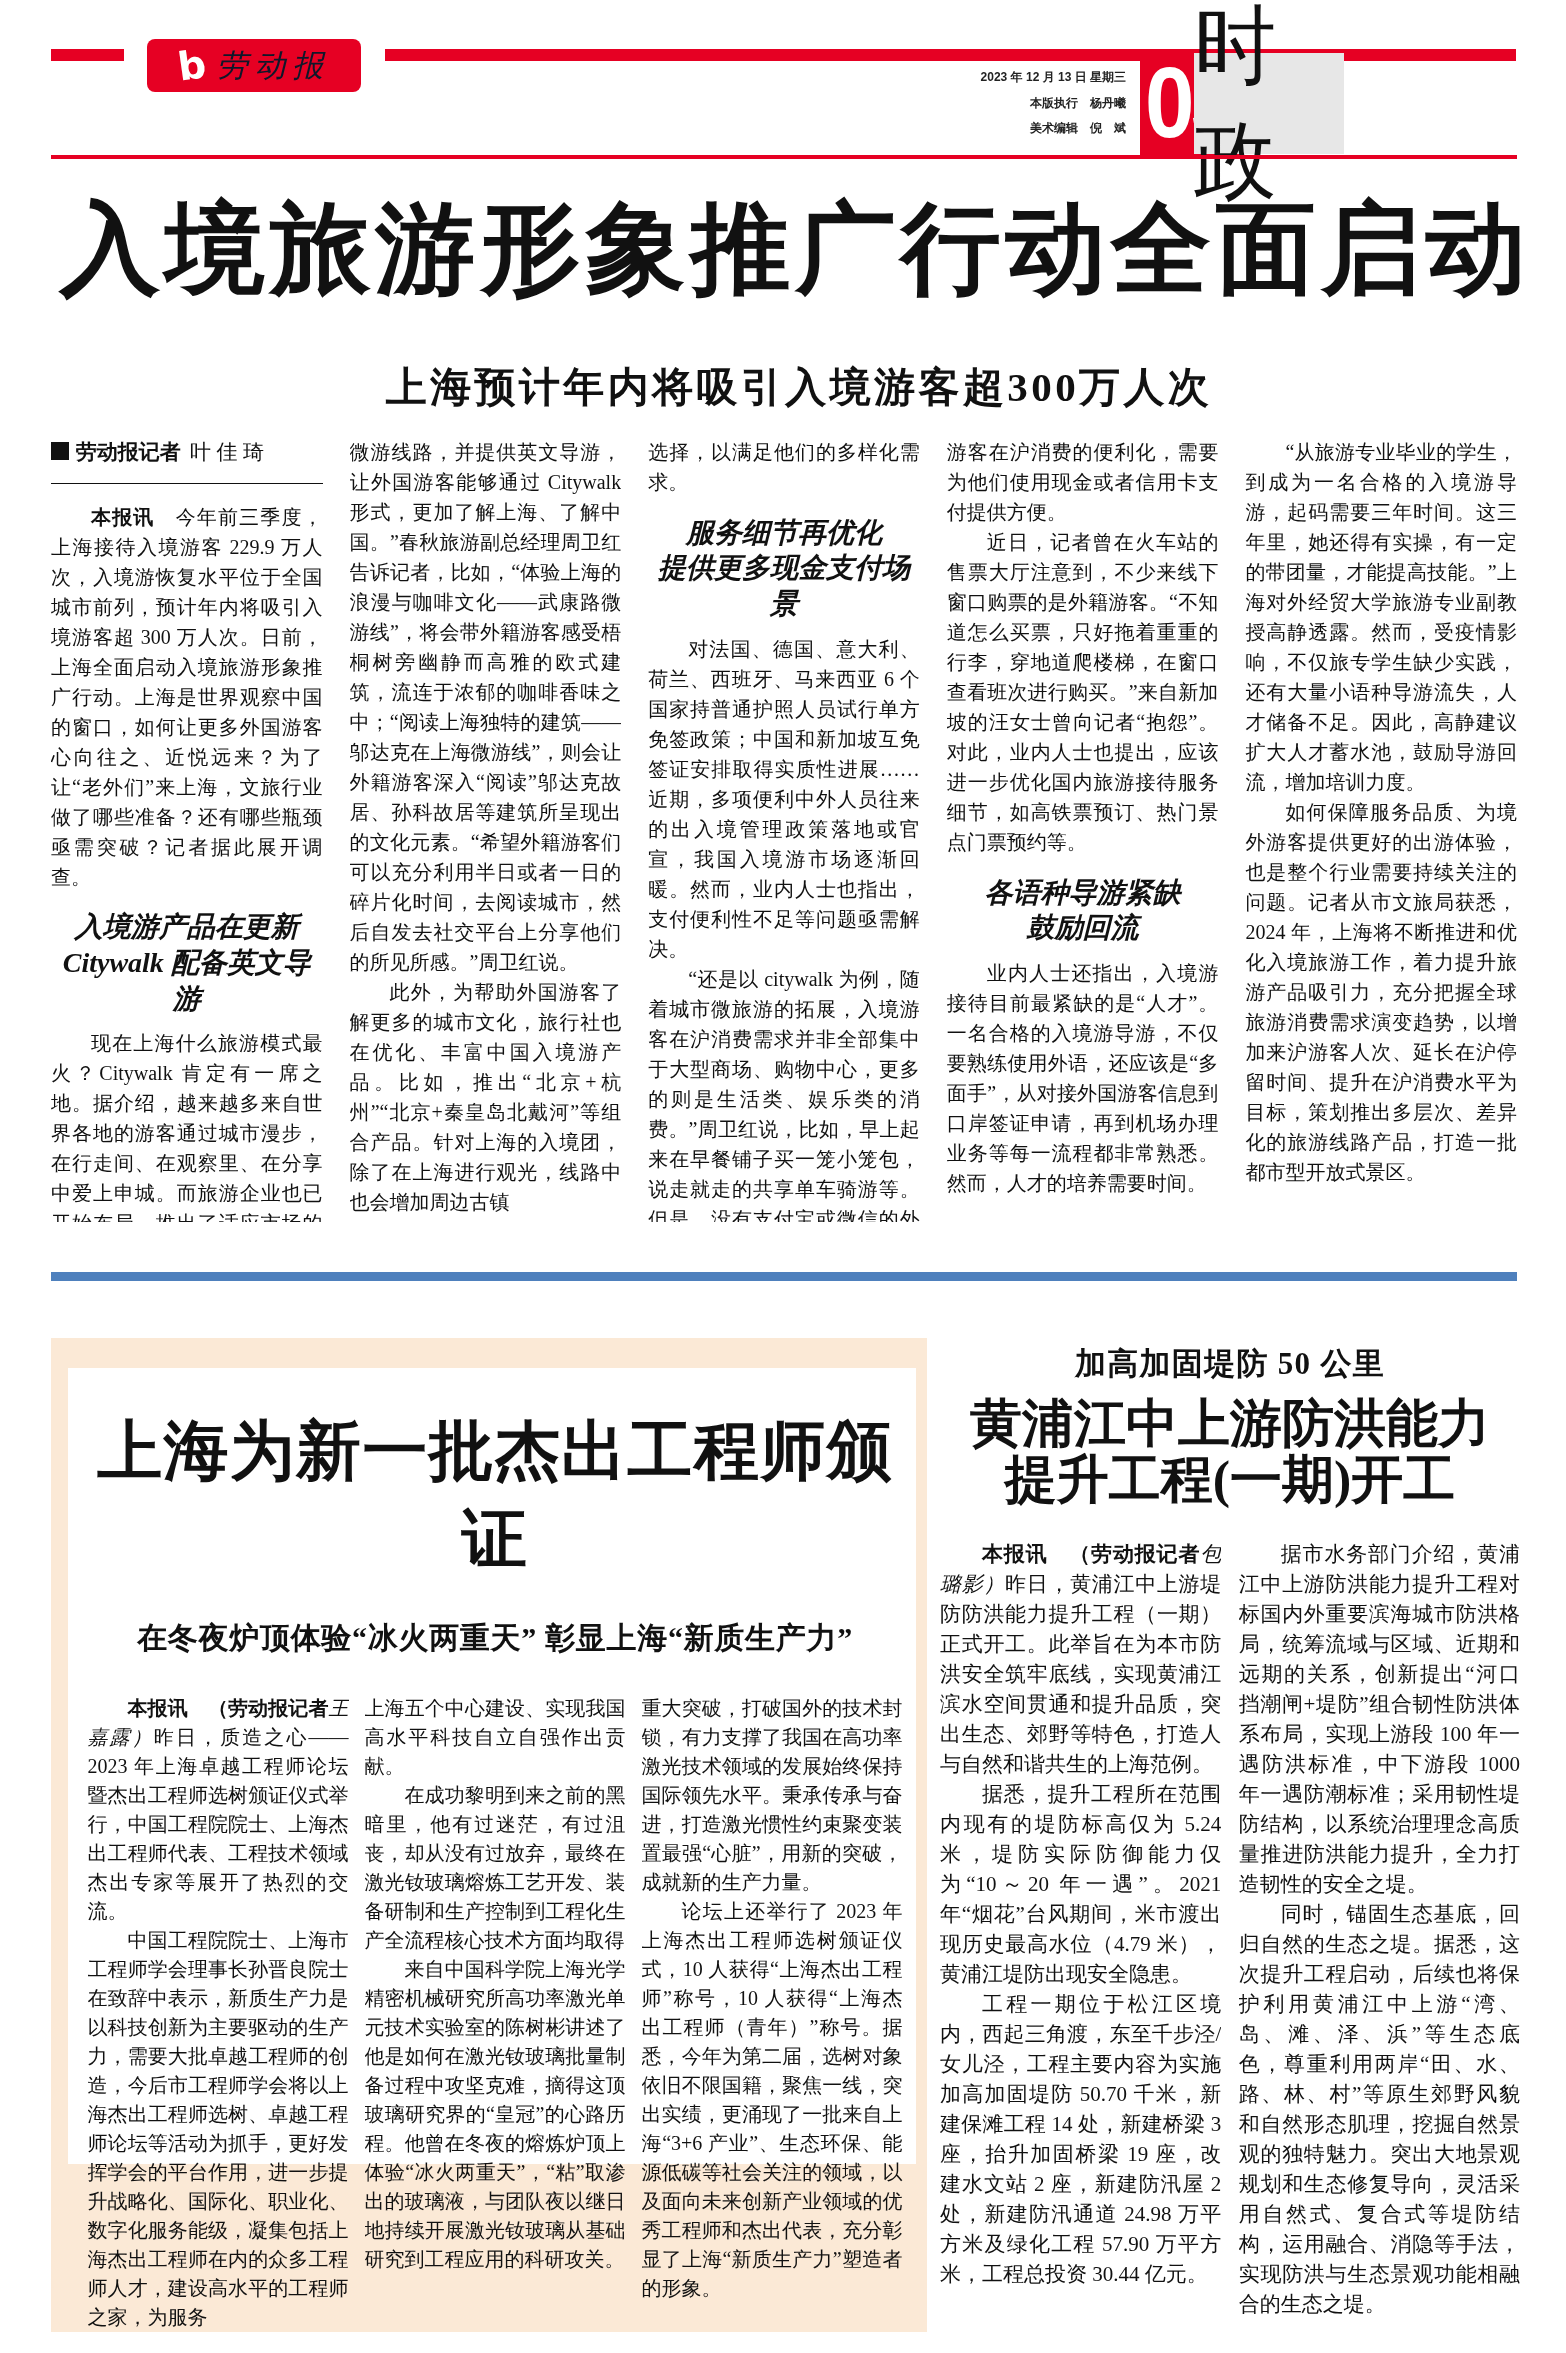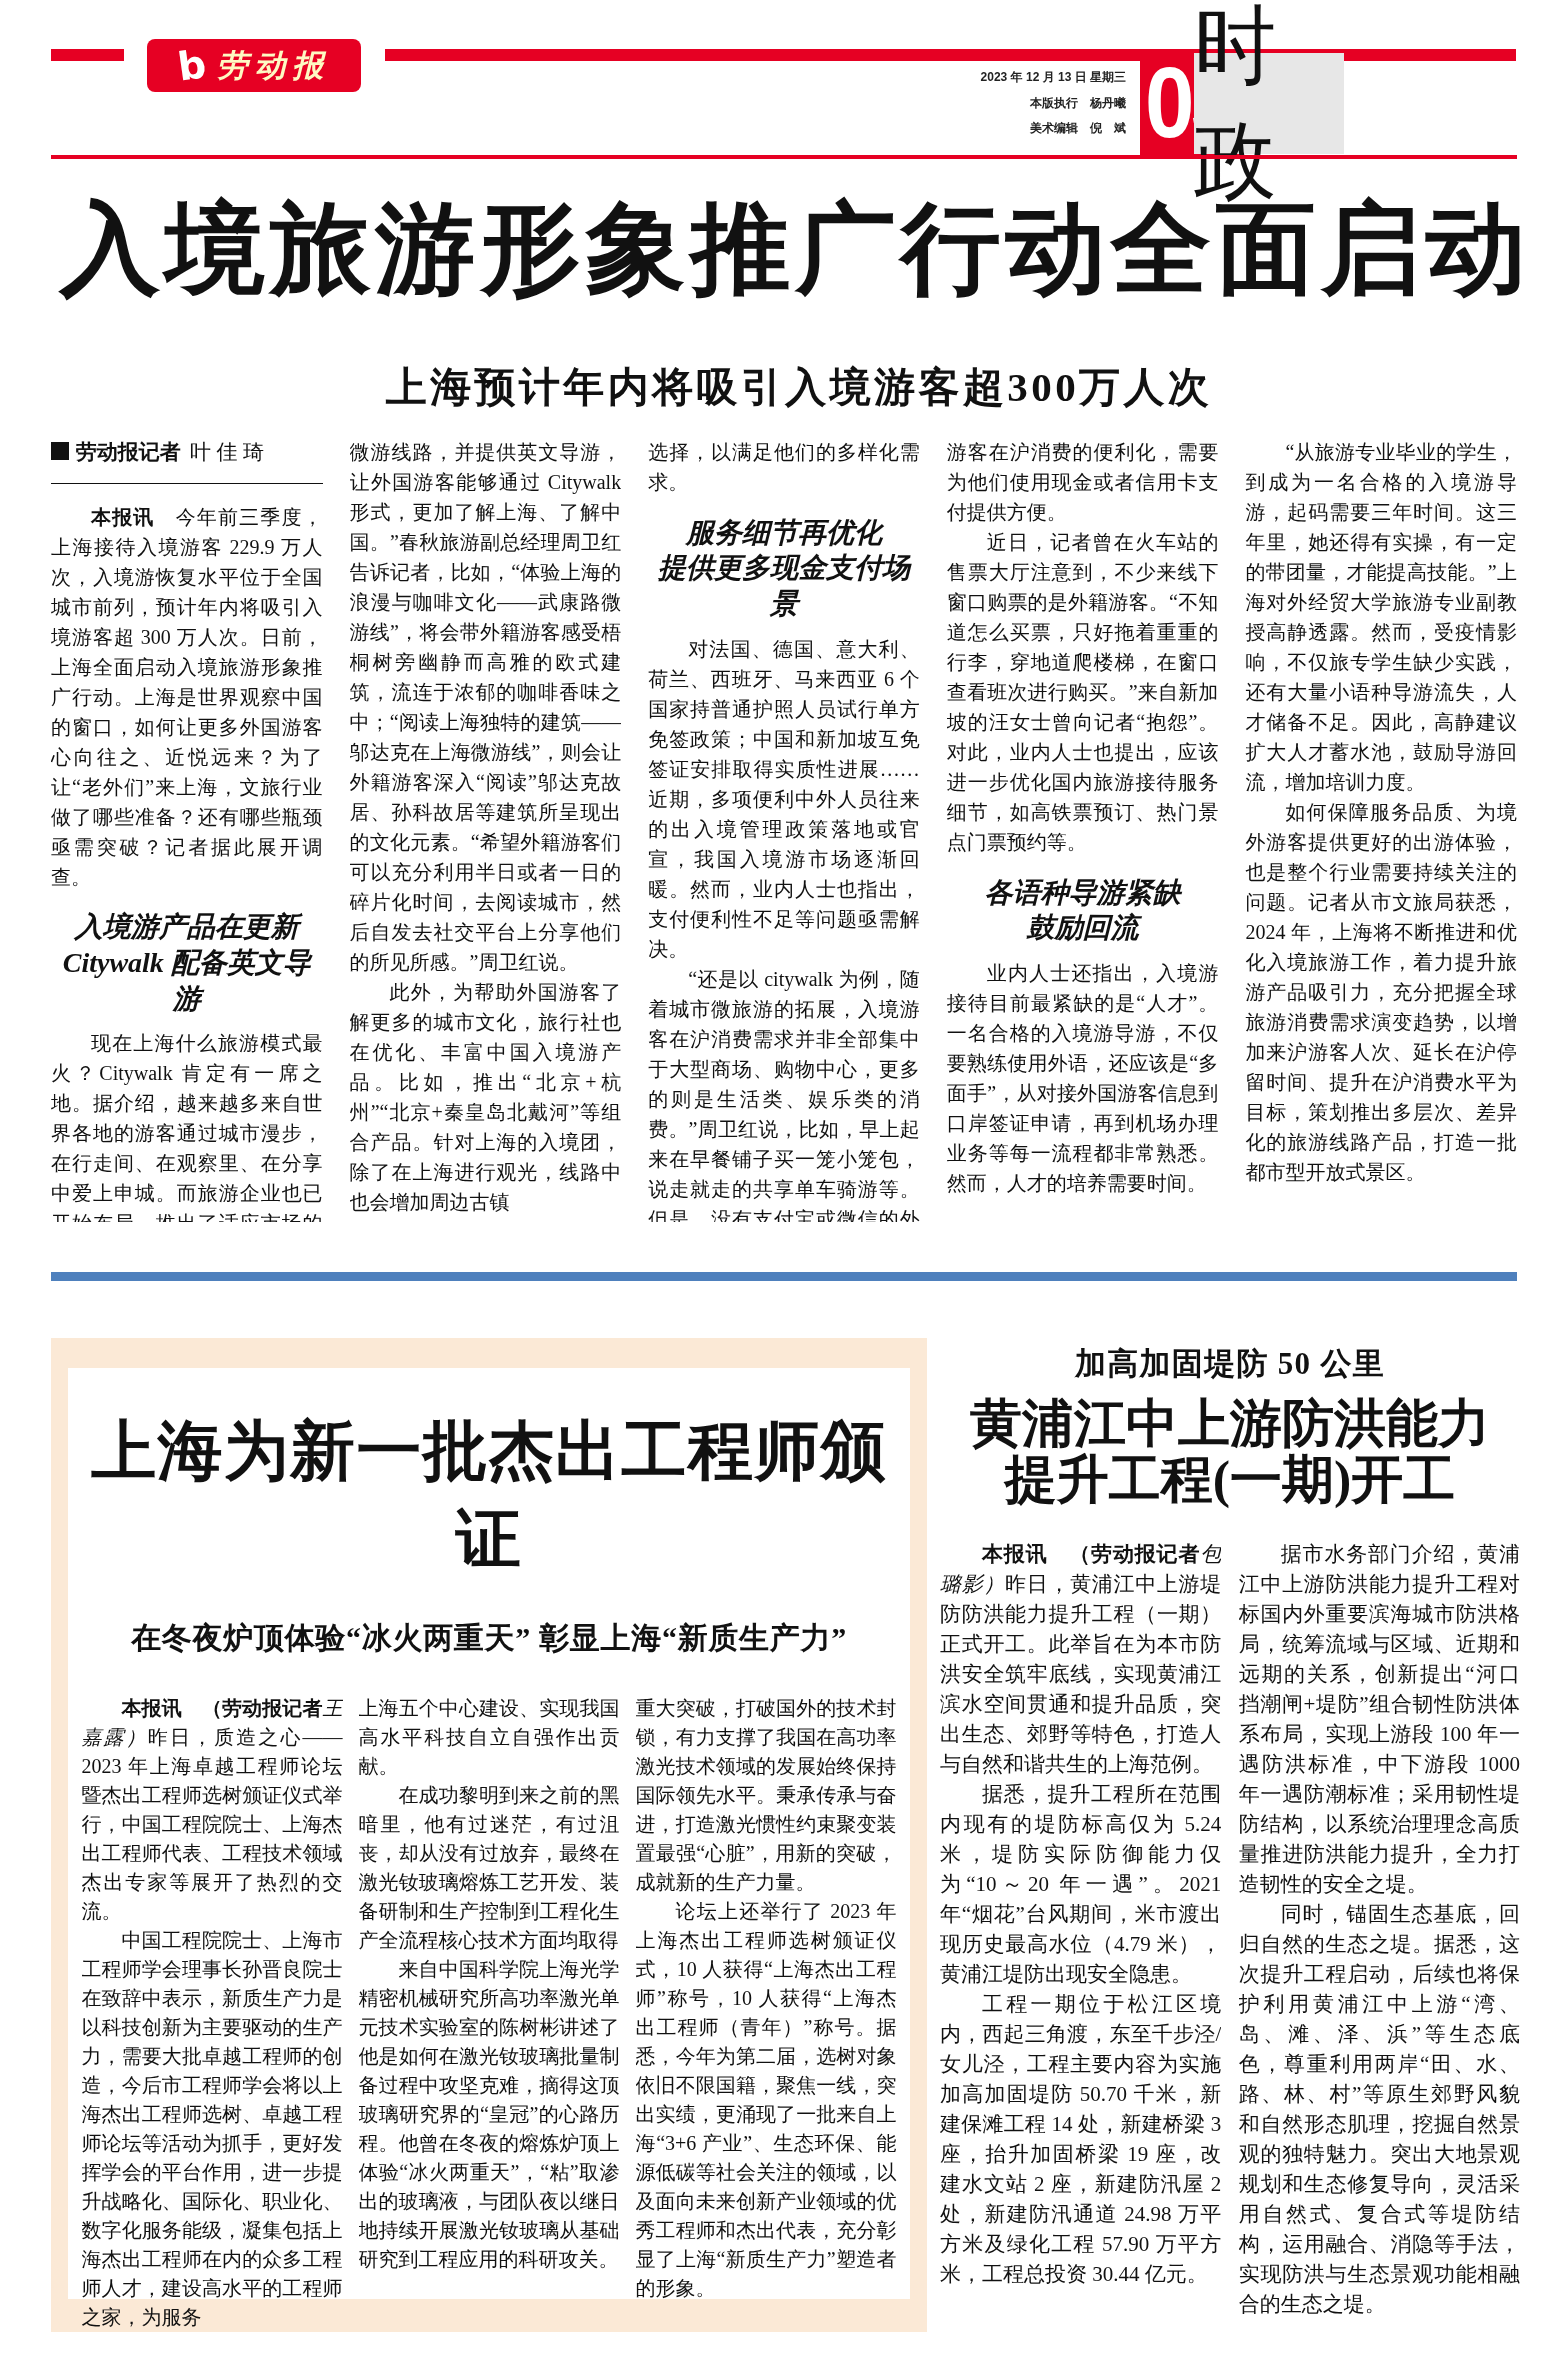--- a/index.html
+++ b/index.html
@@ -8,21 +8,21 @@
   html,body{margin:0;padding:0;background:#ffffff;}
   .page{position:relative;width:1567px;height:2354px;background:#fff;overflow:hidden;
         font-family:"Liberation Serif","DejaVu Serif",serif;color:var(--ink);}
   
   .topbar-stub{position:absolute;left:51px;top:49px;width:73px;height:11.5px;background:var(--red);}
   .topbar-main{position:absolute;left:385px;top:49px;width:1131px;height:11.5px;background:var(--red);}
   .logo-box{position:absolute;left:147px;top:39px;width:214px;height:53px;background:var(--red);
             border-radius:8px;display:flex;align-items:center;justify-content:center;gap:10.8px;}
   .logo-mark{font-family:"DejaVu Sans","Liberation Sans",sans-serif;font-weight:bold;font-size:39px;
              color:#fff;transform:rotate(-8deg);line-height:1;}
-  .logo-title{color:#fef9c3;font-weight:bold;font-style:italic;font-size:31px;letter-spacing:6.7px;
+  .logo-title{color:#0f172a;font-weight:normal;font-style:italic;font-size:31px;letter-spacing:6.7px;
               font-family:"Liberation Serif",serif;}
   .dateblock{position:absolute;top:65px;right:441px;text-align:right;
              font-family:"Liberation Sans","DejaVu Sans",sans-serif;font-weight:bold;
              font-size:12px;line-height:25.6px;color:#222;}
   .pagenum{position:absolute;left:1140px;top:49px;width:102px;height:106px;background:var(--red);
            display:flex;align-items:center;justify-content:center;}
   .pagenum span{color:#fff;font-family:"Liberation Sans","DejaVu Sans",sans-serif;
                 font-weight:bold;font-size:89px;letter-spacing:-3.4px;transform:scaleY(1.12);}
   .section-box{position:absolute;left:1194px;top:53px;width:150px;height:101px;background:var(--gray);
                display:flex;align-items:center;justify-content:center;}
@@ -48,21 +48,21 @@
   .byline b{font-weight:bold;}
   .byline .sq{display:inline-block;width:18px;height:18px;background:#111;margin-right:6.7px;
               vertical-align:-1.3px;}
   .byline .bname{letter-spacing:5.4px;margin-left:9.4px;}
   .main-cols{position:absolute;left:51px;top:437px;width:1466px;height:785px;gap:27px;
              font-size:20px;line-height:30px;}
   
   .divider-blue{position:absolute;left:51px;top:1272px;width:1466px;height:9.4px;background:var(--blue);}
   
   .eng-panel{position:absolute;left:51px;top:1338px;width:876px;height:994px;background:var(--peach);}
-  .eng-inner{position:absolute;left:17px;top:30px;width:842px;height:931px;background:#fff;}
+  .eng-inner{position:absolute;left:17px;top:30px;width:842px;height:796px;background:#fff;padding-left:6px;}
   .eng-headline{margin:39px 0 0;text-align:center;font-size:65px;font-weight:bold;letter-spacing:1.3px;}
   .eng-subheadline{margin:35px 0 0;text-align:center;font-size:30px;font-weight:bold;letter-spacing:0.7px;}
   .eng-cols{margin:35px 13.5px 0;height:708px;gap:16px;font-size:20px;line-height:29px;}
   
   .flood{position:absolute;left:940px;top:1338px;width:580px;}
   .flood-kicker{margin:5.4px 0 0;text-align:center;font-size:31px;font-weight:bold;letter-spacing:1.3px;}
   .flood-headline{margin:10.8px 0 0;text-align:center;font-size:52px;font-weight:bold;line-height:1.08;}
   .flood-cols{margin-top:30px;height:805px;gap:17.5px;font-size:21px;line-height:30px;}
 </style>
 </head>

